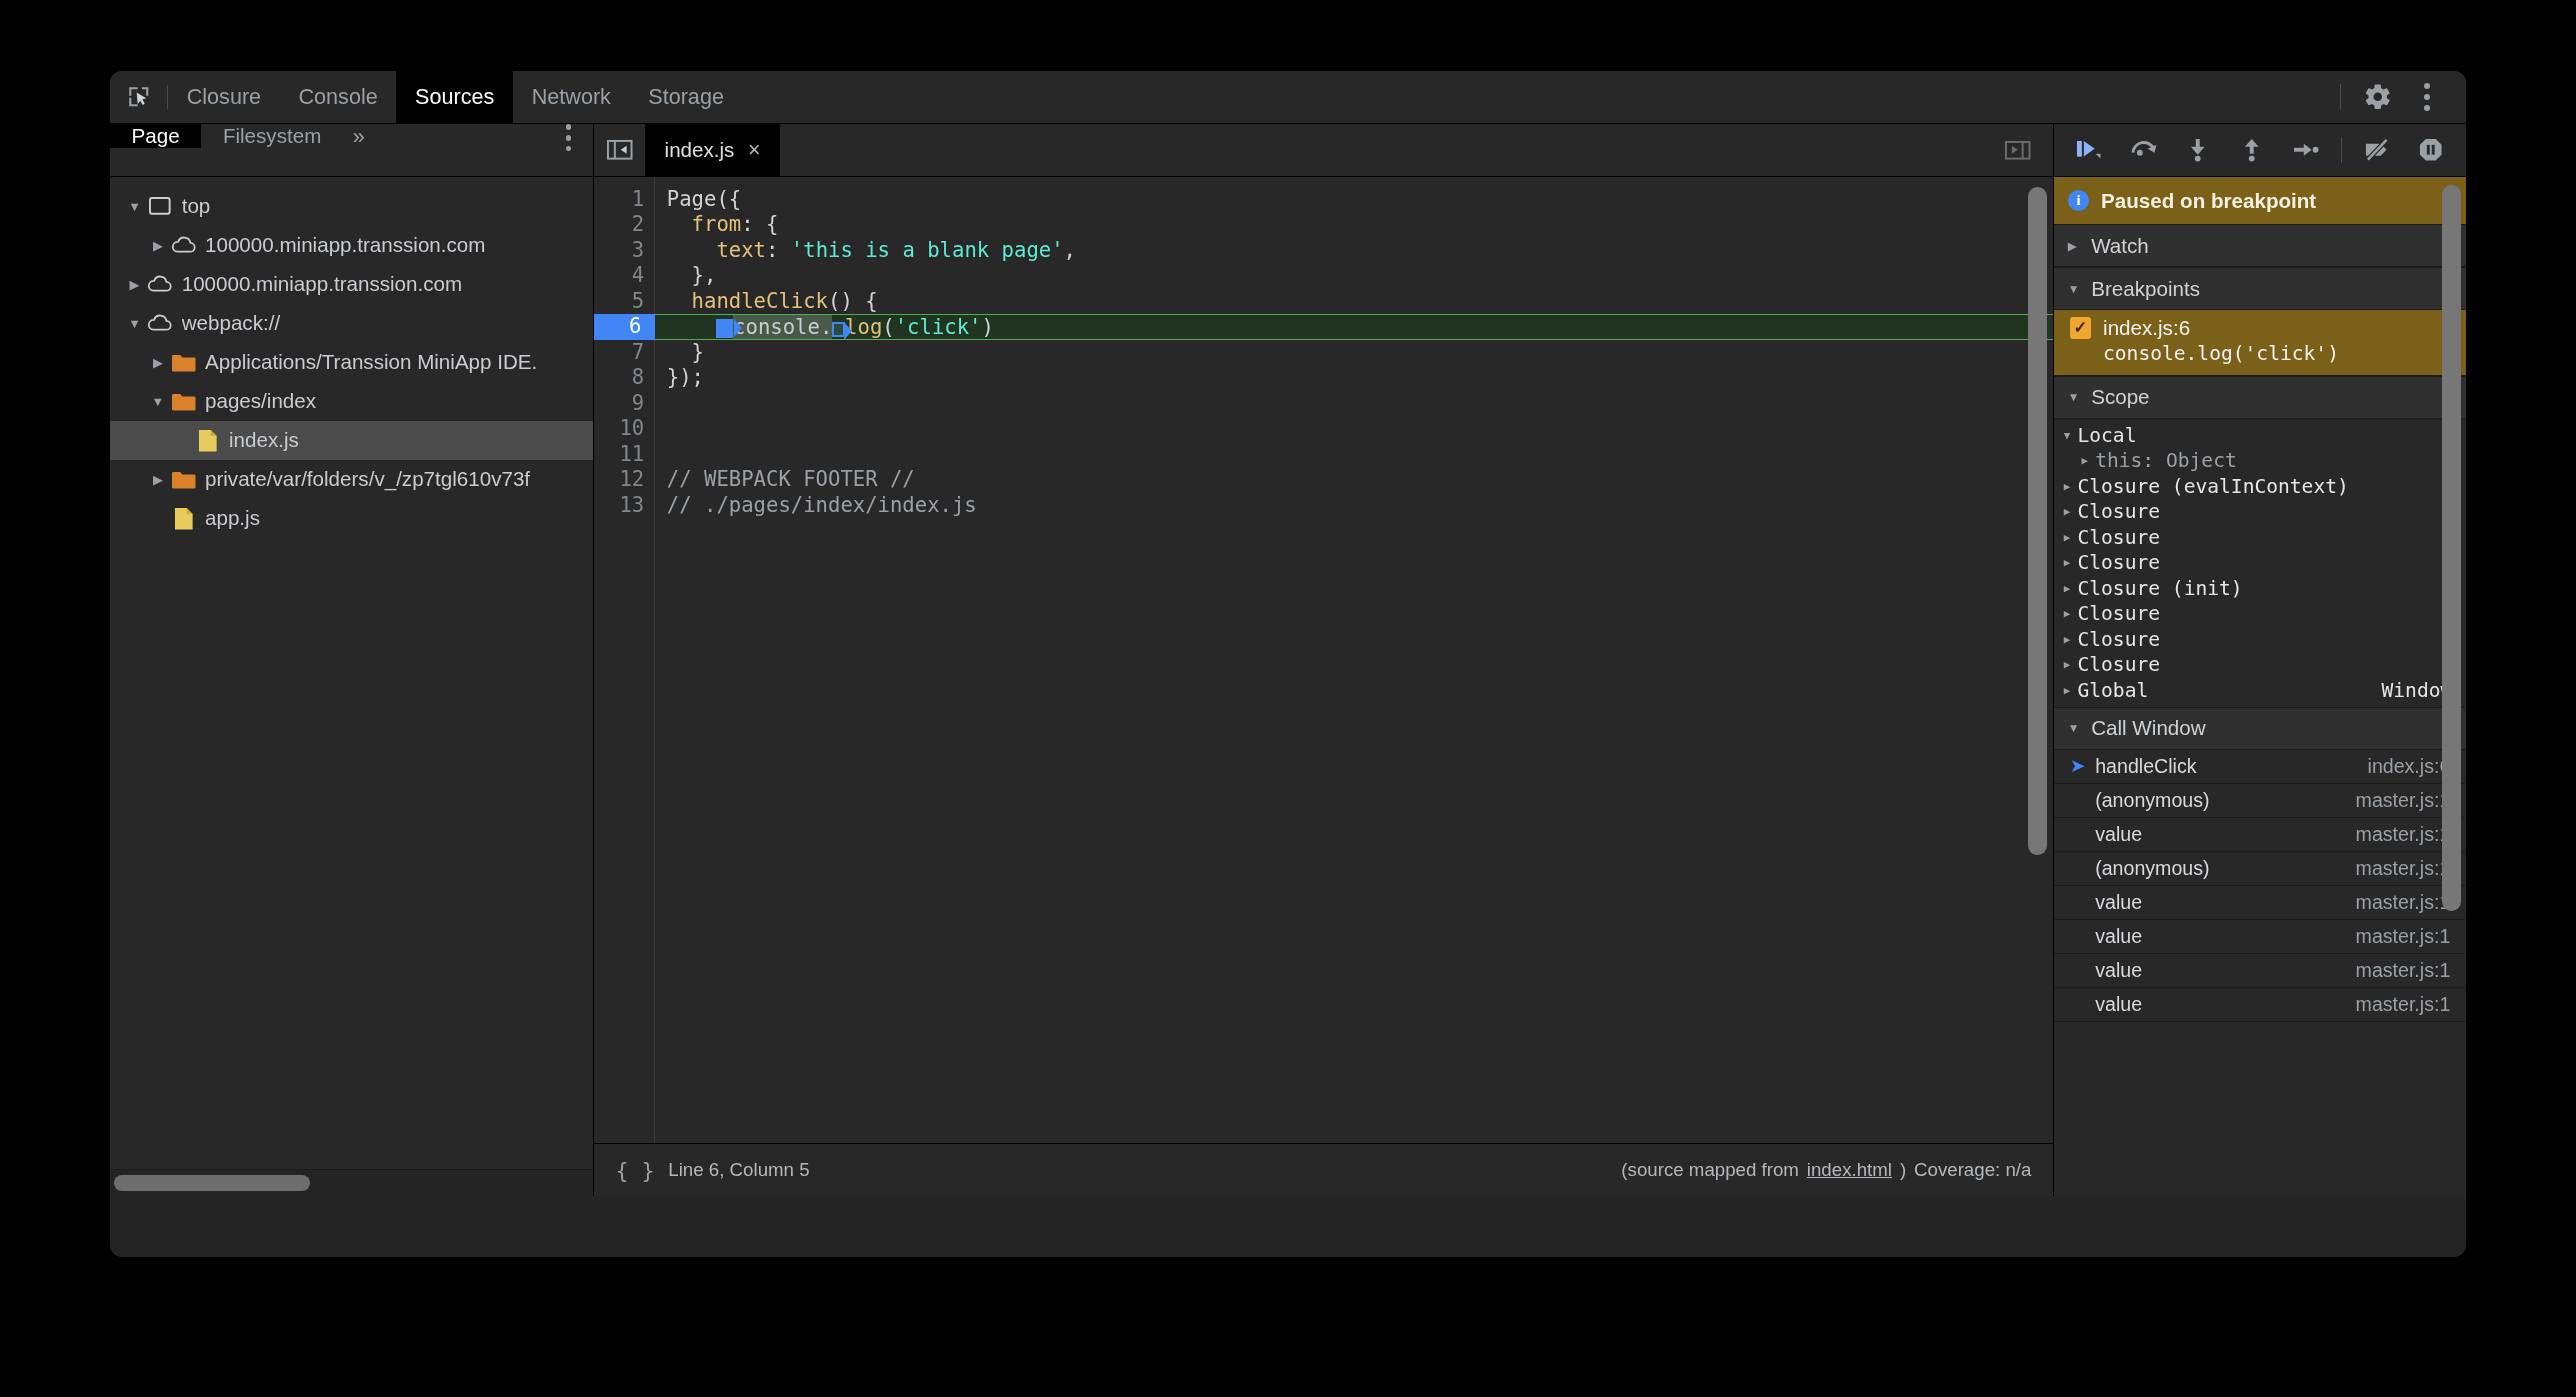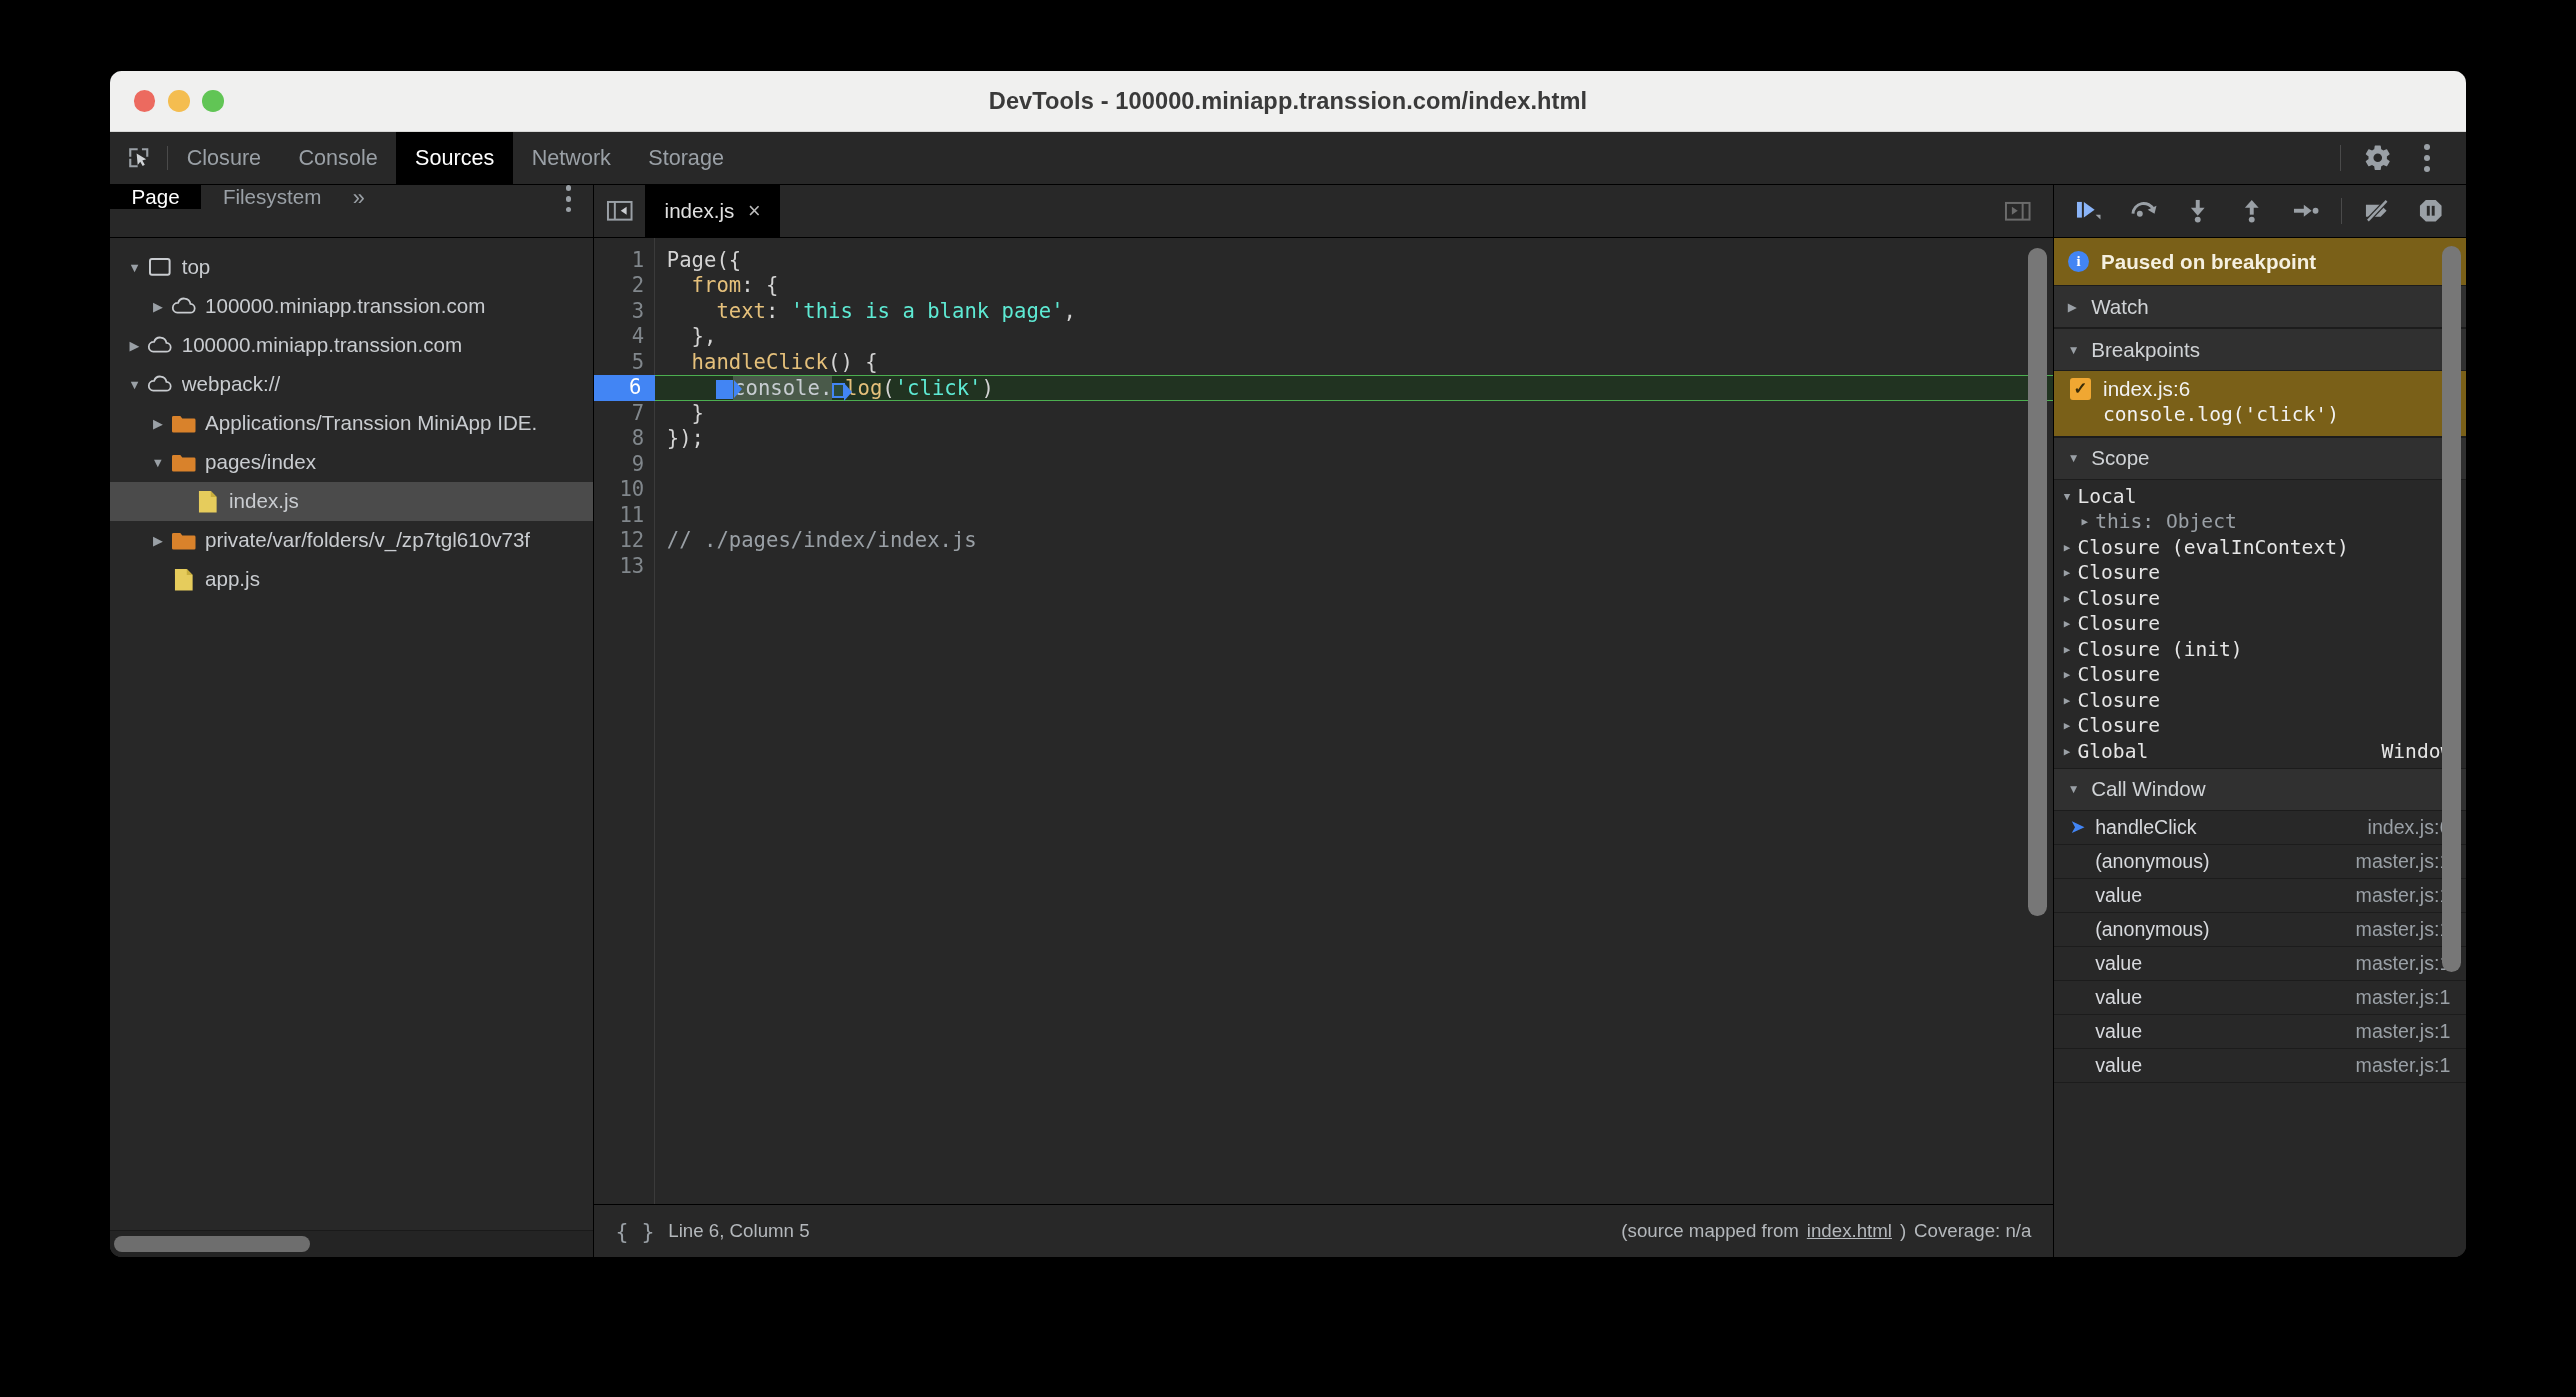--- a/index.html
+++ b/index.html
@@ -235,28 +235,20 @@
     position: absolute; right: 4.9px; top: 61px; width: 19.6px; height: 726px;
     background: #777; border-radius: 9.8px;
   }
   svg { display: block; }
 </style>
 </head>
 <body>
 
 <div id="window">
 
-  <div id="titlebar">
-    <div class="traffic">
-      <span class="tl red"></span>
-      <span class="tl amber"></span>
-      <span class="tl green"></span>
-    </div>
-    <div id="win-title">DevTools - 100000.miniapp.transsion.com/index.html</div>
-  </div>
 
   <div id="dt-tabs">
     <div id="inspect-btn">
       <svg width="25.5" height="25.5" viewBox="0 0 24 24">
         <path d="M3 3h8v2H5v6H3V3zm12 0h6v8h-2V5h-4V3z" fill="#9aa0a6"></path>
         <path d="M3 13h2v6h6v2H3v-8z" fill="#9aa0a6"></path>
         <path d="M10 8l9 5.5-3.6 1.1 2.3 4-2 1.2-2.3-4L11 18.8 10 8z" fill="#d0d3d6"></path>
       </svg>
     </div>
     <div class="vdiv"></div>
@@ -447,20 +439,21 @@
             <div class="ln"><span class="tk-plain">  </span><span class="tk-prop">from</span><span class="tk-plain">: {</span></div>
             <div class="ln"><span class="tk-plain">    </span><span class="tk-prop">text</span><span class="tk-plain">: </span><span class="tk-str">'this is a blank page'</span><span class="tk-plain">,</span></div>
             <div class="ln"><span class="tk-plain">  },</span></div>
             <div class="ln"><span class="tk-plain">  </span><span class="tk-fn">handleClick</span><span class="tk-plain">() {</span></div>
             <div class="ln exec"><span class="tk-plain">    </span><span class="marker"></span><span class="selbg tk-obj">console.</span><span class="marker hollow"></span><span class="tk-fn">log</span><span class="tk-plain">(</span><span class="tk-str">'click'</span><span class="tk-plain">)</span></div>
             <div class="ln"><span class="tk-plain">  }</span></div>
             <div class="ln"><span class="tk-plain">});</span></div>
             <div class="ln"></div>
             <div class="ln"></div>
             <div class="ln"></div>
+            <div class="ln"><span class="tk-cmt">// WEBPACK FOOTER //</span></div>
             <div class="ln"><span class="tk-cmt">// ./pages/index/index.js</span></div>
           </div>
         </div>
         <div id="ed-vscroll"></div>
       </div>
 
       <div id="status">
         <div id="status-left">
           <span id="braces">{ }</span>
           <span>Line 6, Column 5</span>

